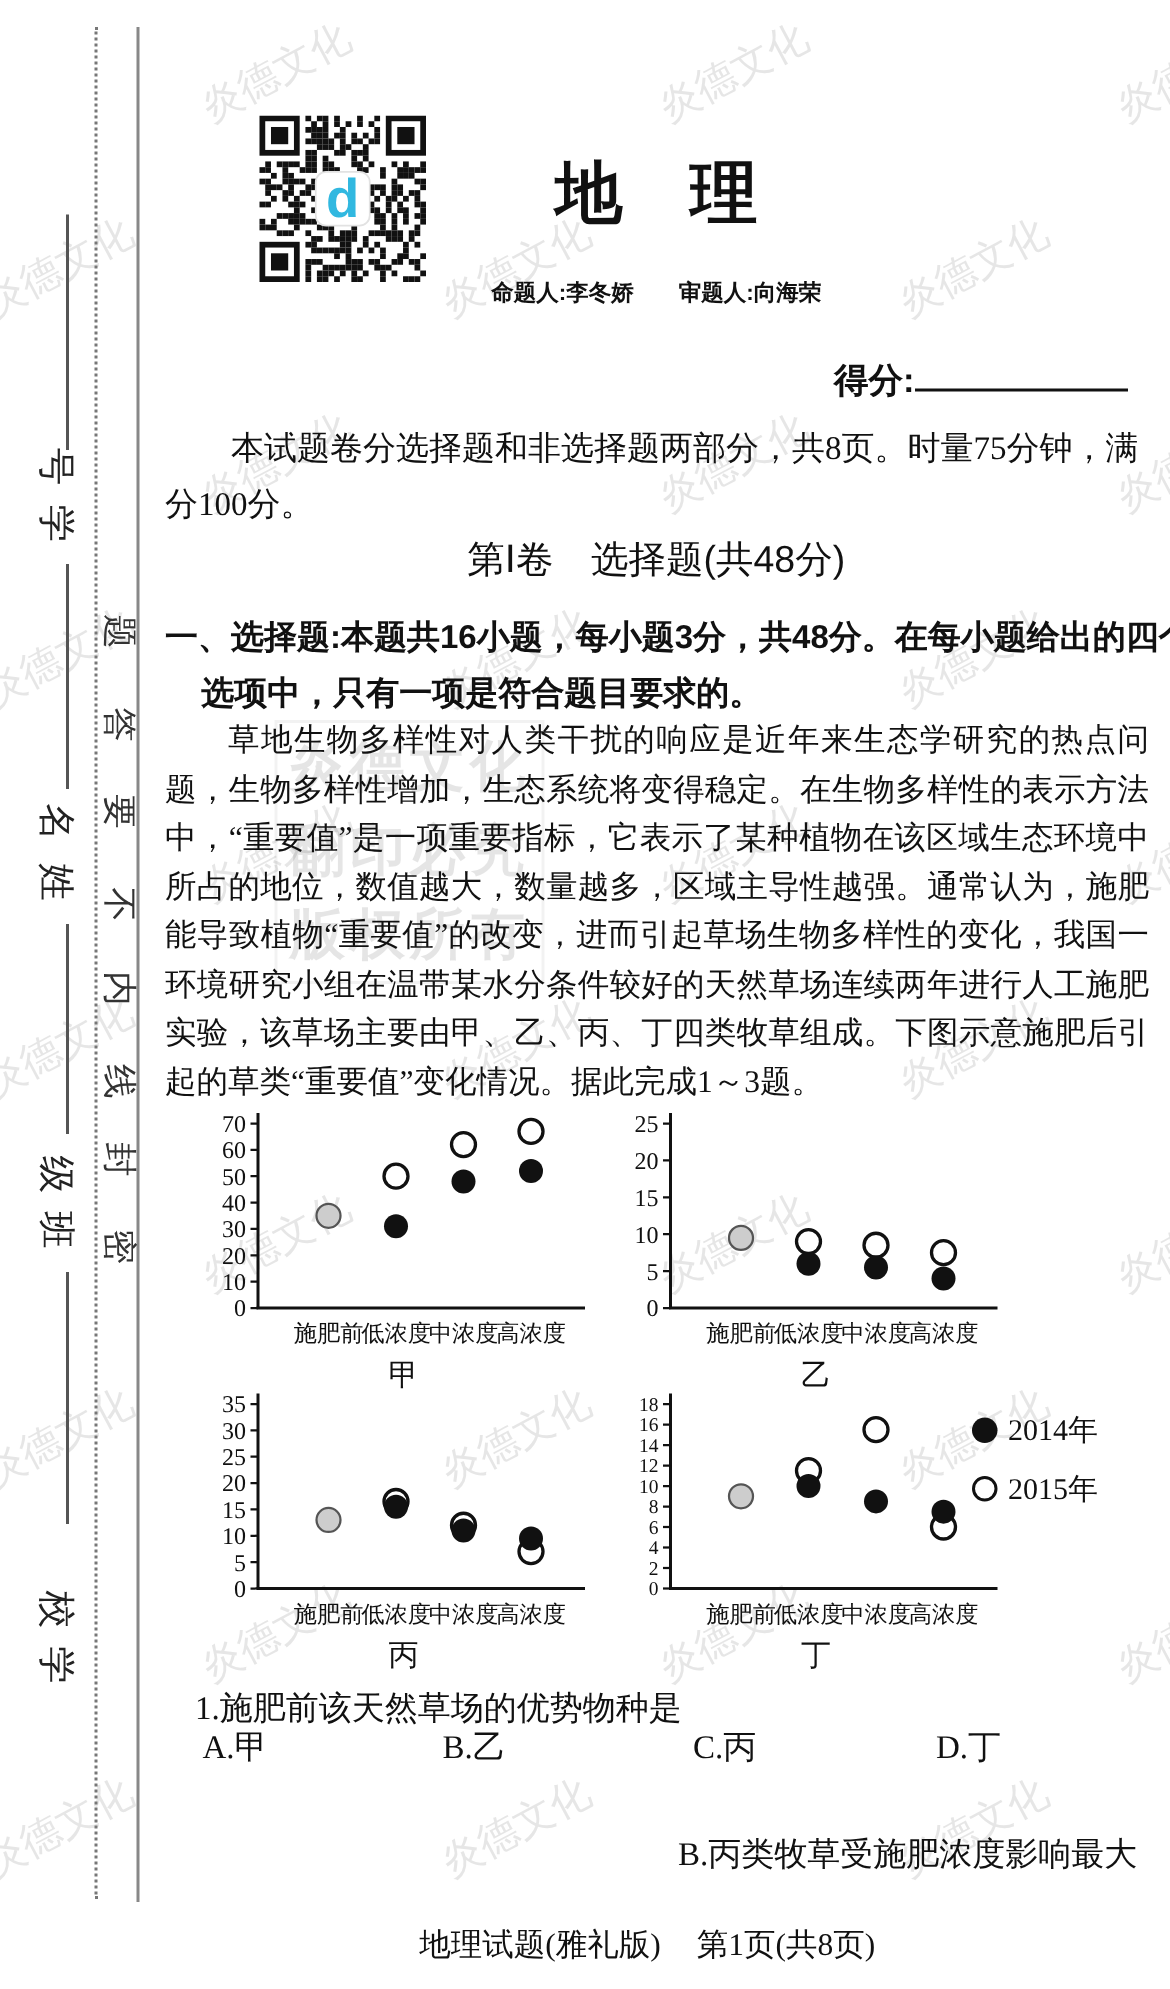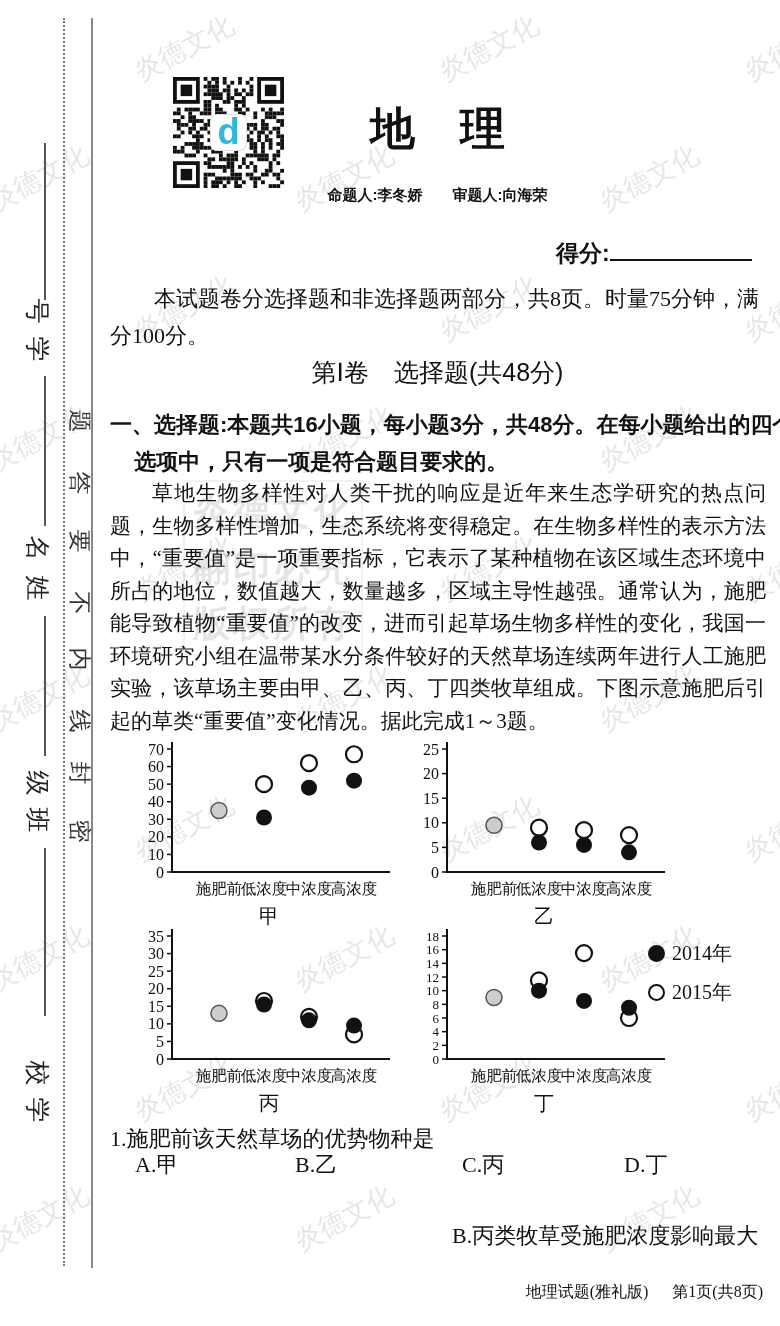--- a/index.html
+++ b/index.html
@@ -48,25 +48,25 @@
   
   .chart{position:absolute;width:285px;height:192px;z-index:1;}
   #chart-0{left:125px;top:737px;} #chart-1{left:400px;top:737px;}
   #chart-2{left:125px;top:924px;} #chart-3{left:400px;top:924px;}
   .legend{position:absolute;left:648px;top:940px;z-index:1;font-size:20px;text-align:center;}
   .legend-row{display:flex;align-items:center;margin-bottom:12px;}
   .dot{width:17px;height:17px;border-radius:50%;margin-right:7px;flex:0 0 auto;}
   .dot.filled{background:#111;}
   .dot.open{background:#fff;border:2.5px solid #111;width:13px;height:13px;}
   
-  .q-stem{position:absolute;font-size:22px;z-index:1;}
+  .q-stem{position:absolute;font-size:22px;z-index:1;margin-left:20px;}
   .q-opt{position:absolute;font-size:22px;z-index:1;}
   
-  .footer{position:absolute;left:88px;right:5px;top:1282px;text-align:right;
-          font-size:16px;z-index:1;}
+  .footer{position:absolute;left:88px;right:5px;top:1282px;text-align:center;
+          font-size:21px;z-index:1;}
   .footer span{margin:0 12px;}
 </style>
 </head>
 <body>
 
 <div class="page">
 
   <div class="wm-layer" id="wm-layer">
       <span class="wm-tile" style="left: 130px; top: 30px;">炎德文化</span>
       <span class="wm-tile" style="left: 435px; top: 30px;">炎德文化</span>

